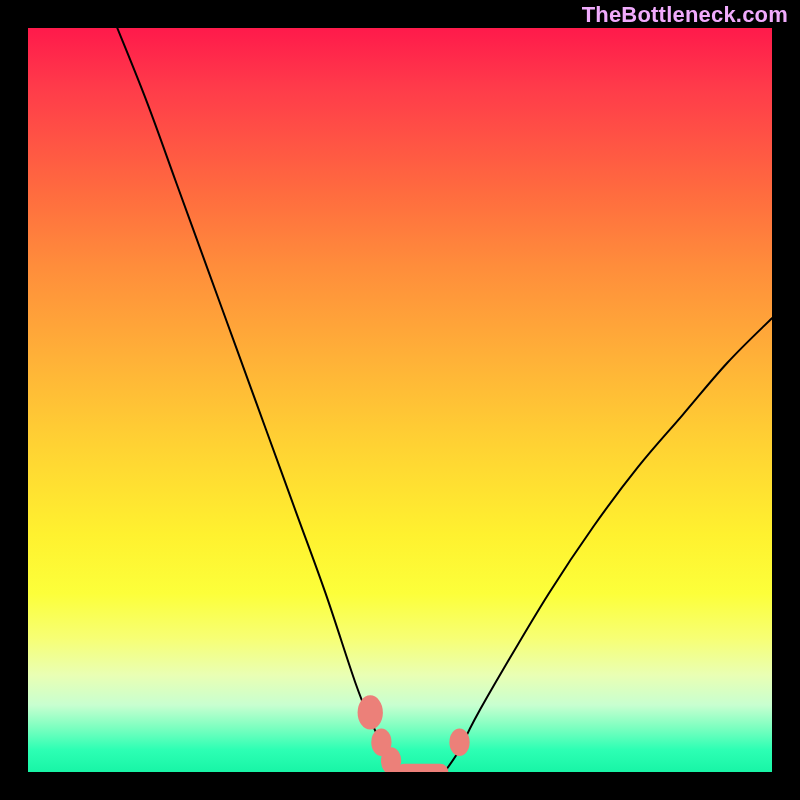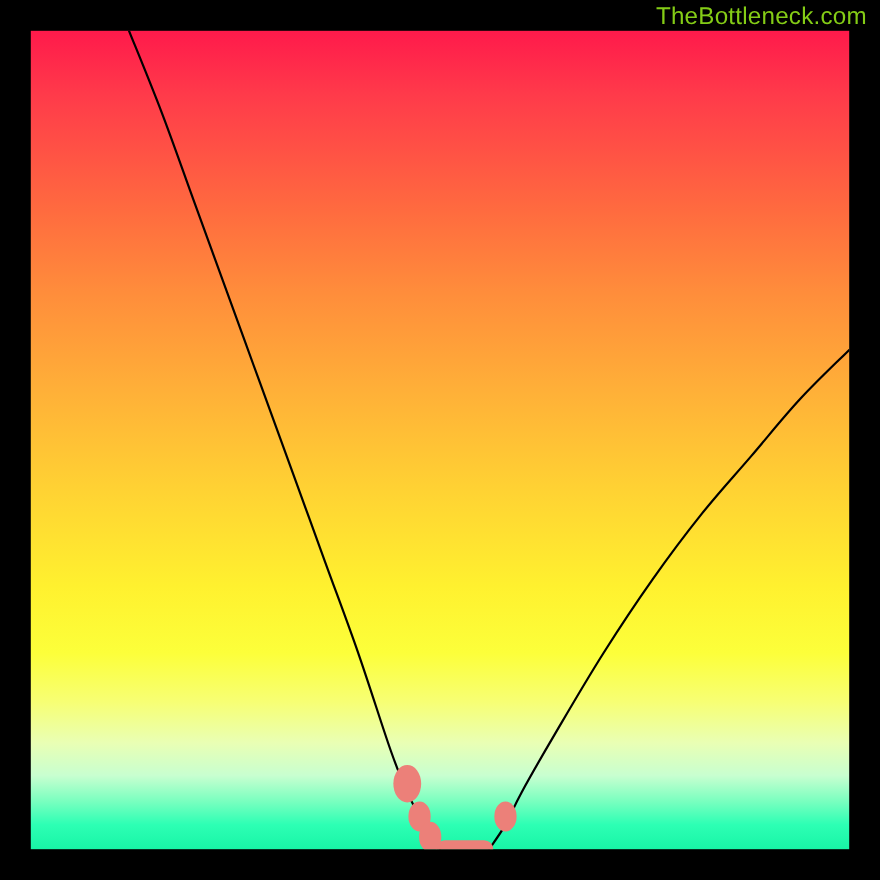--- a/index.html
+++ b/index.html
@@ -41,24 +41,24 @@
       #c8ffd0 91%,
       #7dffc0 94%,
       #2dffb4 97%,
       #18f5a6 100%
     );
   }
   .watermark {
     position: absolute;
     top: 2px;
     right: 12px;
-    color: #84cc16;
+    color: #f0abfc;
     font-size: 22px;
     letter-spacing: 0.2px;
-    font-weight: 400;
+    font-weight: 700;
     user-select: none;
   }
   svg.curves {
     position: absolute;
     left: 0;
     top: 0;
     width: 744px;
     height: 744px;
   }
 </style>

